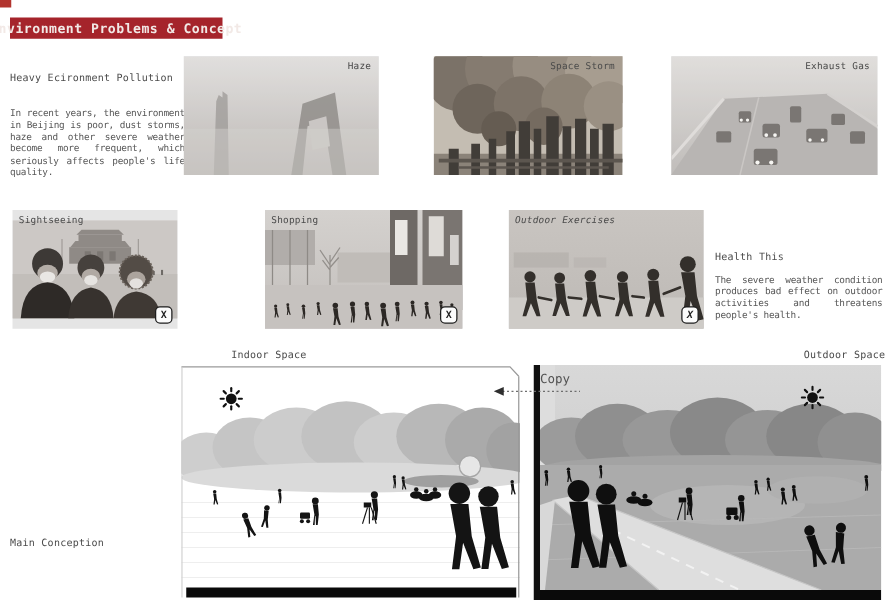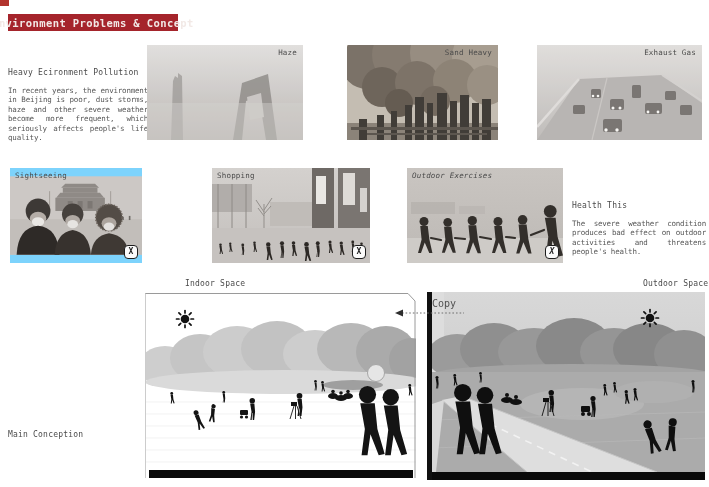--- a/index.html
+++ b/index.html
@@ -5,21 +5,21 @@
   html,body{margin:0;padding:0;background:#fff;}
   .board{position:relative;width:709px;height:487px;background:#ffffff;
          font-family:"DejaVu Sans Mono","Liberation Mono",monospace;overflow:hidden;}
   .abs{position:absolute;}
   .corner-mark{left:0;top:0;width:9px;height:6px;background:#b2342e;}
   .banner{left:8px;top:14px;width:170px;height:17px;background:#a5242b;
           display:flex;align-items:center;justify-content:center;}
   .banner span{color:#f2e9e6;font-size:10.5px;font-weight:bold;letter-spacing:.4px;white-space:nowrap;}
   .heading{font-size:8px;color:#4a4a4a;letter-spacing:.2px;white-space:nowrap;}
   .body-text{font-size:7.5px;line-height:9.4px;color:#575757;letter-spacing:-.2px;text-align:justify;}
-  figure.photo{position:absolute;margin:0;background:#7dd3fc;}
+  figure.photo{position:absolute;margin:0;background:#e5e5e5;}
   figure.photo svg{display:block;width:100%;height:100%;}
   .ph-label{position:absolute;top:3px;font-size:7.5px;color:#4a4a4a;letter-spacing:.2px;white-space:nowrap;}
   .ph-label.tr{right:6px;} .ph-label.tl{left:5px;}
   .x-badge{position:absolute;right:4px;bottom:4px;width:12px;height:12px;background:#fbfbfb;
            border:1.4px solid #1d1d1d;border-radius:4px;color:#1d1d1d;font-size:8px;font-weight:bold;
            display:flex;align-items:center;justify-content:center;line-height:1;}
   .space-label{font-size:8px;color:#4a4a4a;letter-spacing:.2px;white-space:nowrap;margin-left:37px;}
   .panel{position:absolute;}
   .panel svg{display:block;width:100%;height:100%;}
   .divider{left:427px;top:292px;width:5px;height:188px;background:#101010;}
@@ -60,21 +60,21 @@
 </svg>
 
 <div class="board">
 
   <div class="abs corner-mark"></div>
 
   <div class="abs banner">
     <span>Environment Problems &amp; Concept</span>
   </div>
 
-  <div class="abs heading" style="left:8px;top:68px;">Heavy Ecironment Pollution</div>
+  <div class="abs heading" style="left:8px;top:58px;">Heavy Ecironment Pollution</div>
   <div class="abs body-text" style="left:8px;top:86px;width:140px;">In recent years, the environment in Beijing is poor, dust storms, haze and other severe weather become more frequent, which seriously affects people's life quality.</div>
 
   <figure class="photo" style="left:147px;top:45px;width:156px;height:95px;">
     <svg viewBox="0 0 156 95">
       <defs>
           <linearGradient id="gHaze" x1="0" y1="0" x2="0" y2="1">
         <stop offset="0" stop-color="#dddbd9"></stop>
             <stop offset="1" stop-color="#b4afac"></stop>
           </linearGradient>
         </defs>
@@ -113,21 +113,21 @@
           <rect x="135" y="54" width="9" height="41"></rect>
         <rect x="44" y="66" width="6" height="29"></rect>
           <rect x="30" y="70" width="7" height="25"></rect>
         <rect x="12" y="74" width="8" height="21"></rect>
       </g>
       <g fill="#5c564f">
           <rect x="4" y="82" width="150" height="3"></rect>
           <rect x="20" y="88" width="120" height="2"></rect>
         </g>
     </svg>
-    <figcaption class="ph-label tr">Sand Heavy</figcaption>
+    <figcaption class="ph-label tr">Space Storm</figcaption>
   </figure>
 
   <figure class="photo" style="left:537px;top:45px;width:165px;height:95px;">
     <svg viewBox="0 0 165 95">
       <defs>
           <linearGradient id="gExh" x1="0" y1="0" x2="0" y2="1">
         <stop offset="0" stop-color="#d8d5d2"></stop>
             <stop offset="1" stop-color="#aeaaa7"></stop>
           </linearGradient>
         </defs>

